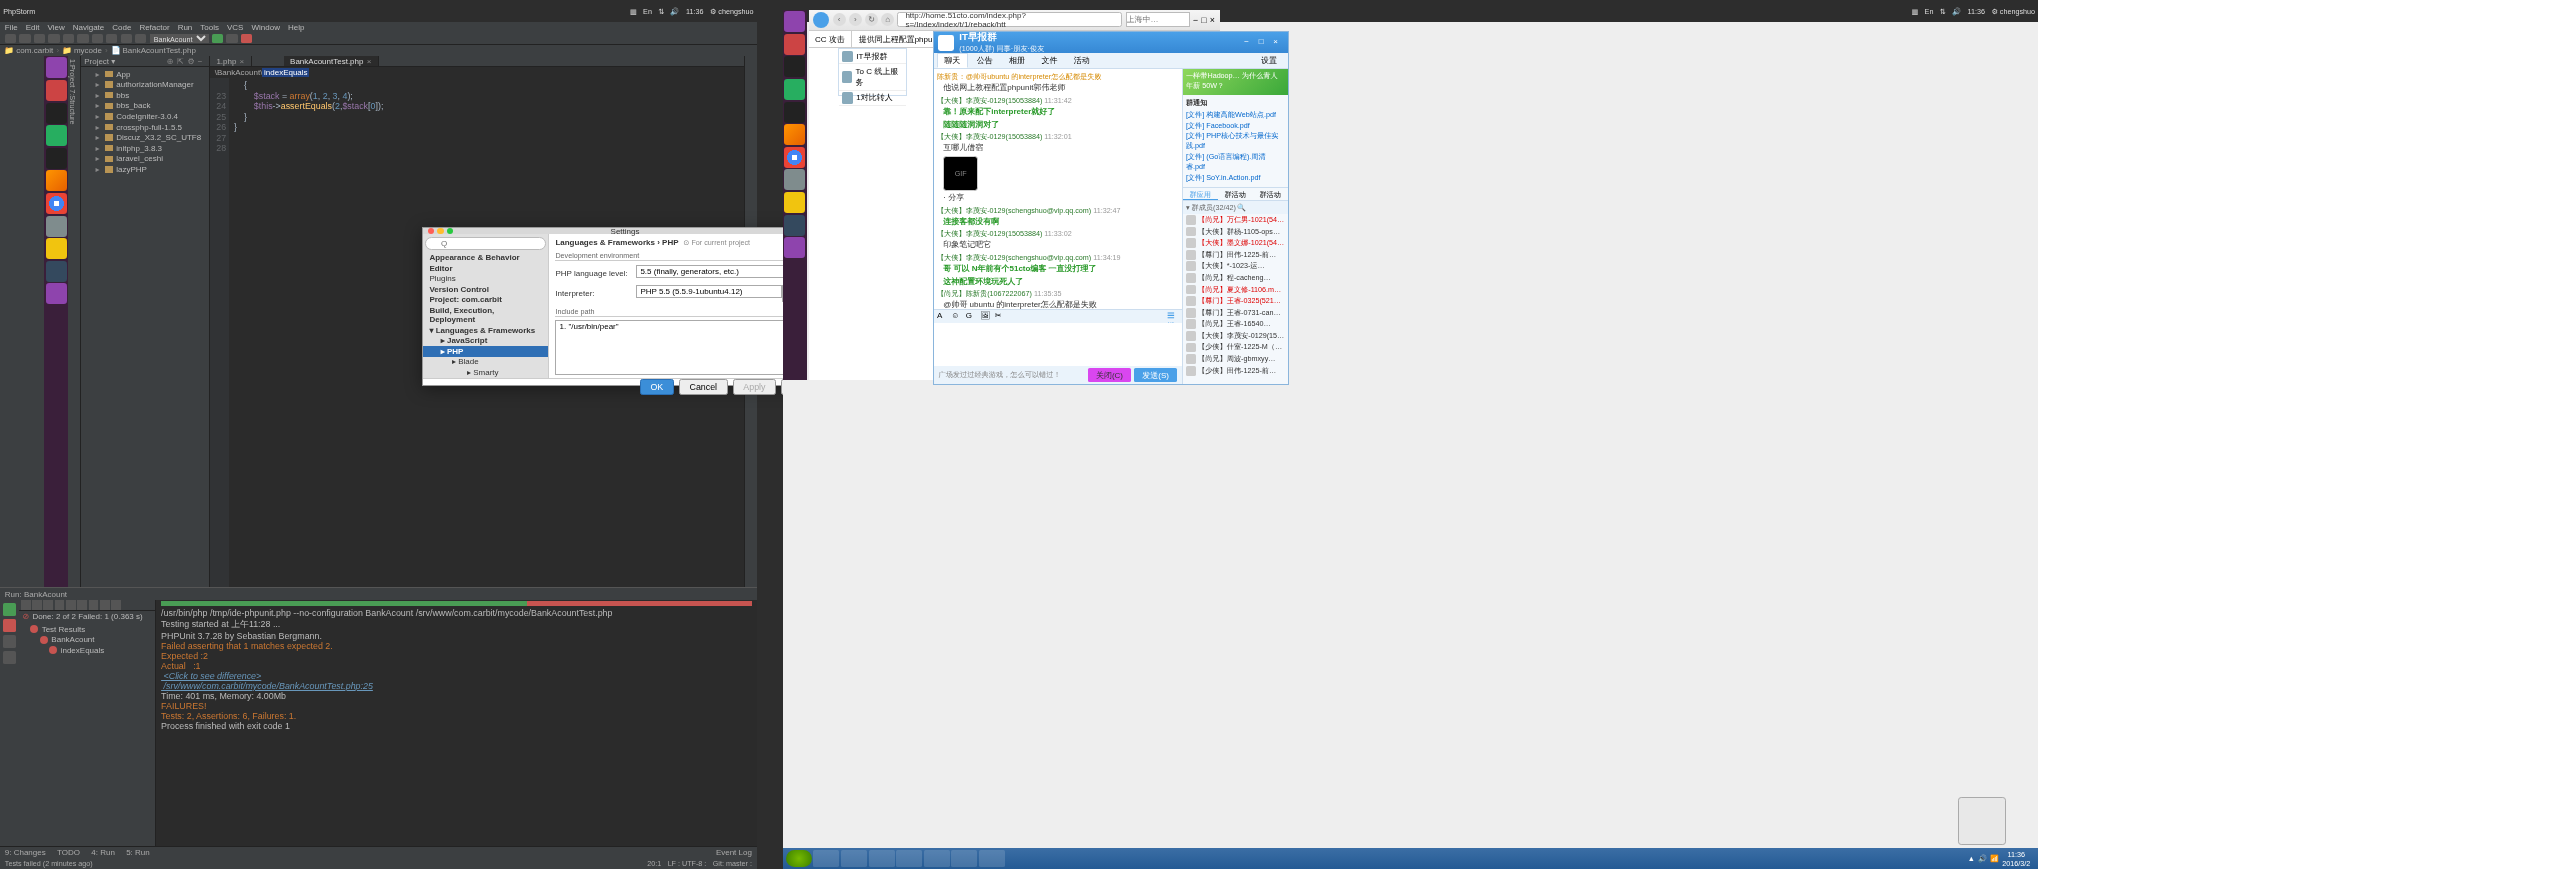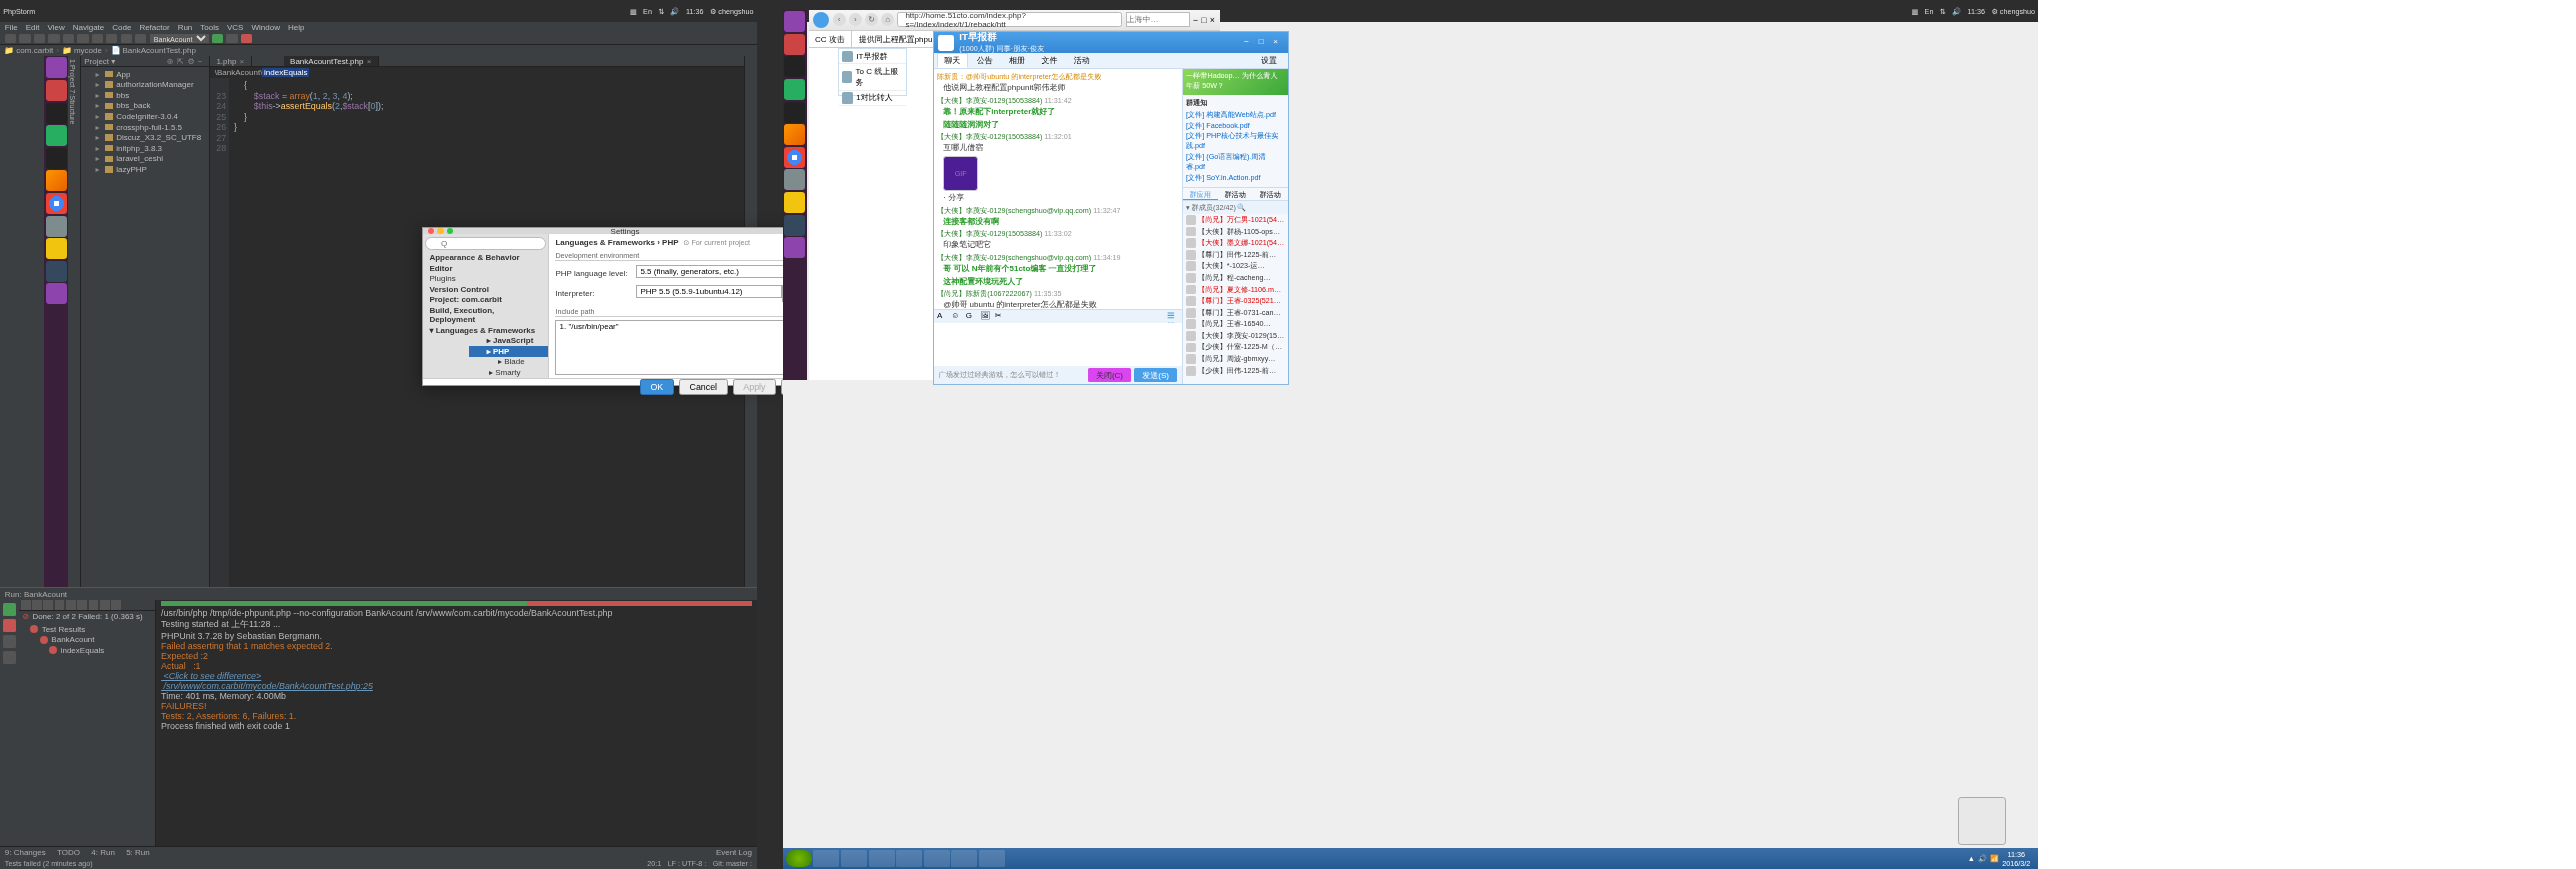--- a/index.html
+++ b/index.html
@@ -100,21 +100,21 @@
 .dlg-title .dot.r { background:#ff5f56; } .dlg-title .dot.y { background:#ffbd2e; } .dlg-title .dot.g { background:#27c93f; }
 .dlg-title .ttl { position:absolute; left:50%; transform:translateX(-50%); color:#333; }
 .dlg-body { flex:1; display:flex; }
 .dlg-left { width:126px; background:#e0e0e0; border-right:0.8px solid #ccc; display:flex; flex-direction:column; }
 .dlg-search { padding:2.4px; }
 .dlg-search input { width:100%; height:13px; border:0.8px solid #bbb; border-radius:6.4px; padding:0 4.8px 0 14.5px; font-size:8px; }
 .dlg-tree { flex:1; overflow:auto; }
 .dlg-tree .cat { padding:0.8px 6.4px; color:#333; font-size:8px; }
 .dlg-tree .cat.bold { font-weight:bold; }
 .dlg-tree .cat.sel { background:#2f6fb5; color:#fff; }
-.dlg-tree .sub { padding-left:17.7px;margin-left:46px; }
+.dlg-tree .sub { padding-left:17.7px; }
 .dlg-right { flex:1; padding:3.2px 6.4px; display:flex; flex-direction:column; gap:3.2px; }
 .dlg-crumb { font-size:8px; color:#333; display:flex; align-items:center; gap:4.8px; }
 .dlg-crumb b { font-weight:bold; }
 .dlg-crumb .proj { color:#888; font-size:7.2px; }
 .section-label { font-size:7.2px; color:#666; border-bottom:0.8px solid #ccc; margin-top:1.6px; }
 .form-row { display:flex; align-items:center; gap:4.8px; font-size:8px; }
 .form-row label { width:76px; color:#333; }
 .form-row input, .form-row select { flex:1; height:13px; border:0.8px solid #aaa; font-size:8px; padding:0 3.2px; background:#fff; }
 .form-row .combo { display:flex; flex:1; }
 .form-row .combo input { border-radius:0; }
@@ -150,21 +150,21 @@
 .qq-toolbar .qtab.active { background:#fff; border-color:#cde; border-bottom-color:#fff; }
 .qq-body { flex:1; display:flex; min-height:0; }
 .qq-chat { flex:1; display:flex; flex-direction:column; border-right:0.8px solid #cde; min-width:0; }
 .qq-msgs { flex:1; overflow:auto; padding:3.2px; background:#fff; font-size:8px; }
 .qq-msgs .msg { margin-bottom:2.4px; }
 .qq-msgs .from { color:#2a7a2a; font-size:7.2px; }
 .qq-msgs .from .time { color:#999; }
 .qq-msgs .from.orange { color:#d68a00; }
 .qq-msgs .txt { color:#333; padding-left:6.4px; }
 .qq-msgs .txt.green { color:#2a9a2a; font-weight:bold; }
-.gif-box { width:35px; height:35px; border:0.8px solid #ccc; display:flex; align-items:center; justify-content:center; background:#4c1d95; border-radius:3.2px; margin:1.6px 0 1.6px 6.4px; font-size:7.2px; color:#888;text-align:center; }
+.gif-box { width:35px; height:35px; border:0.8px solid #ccc; display:flex; align-items:center; justify-content:center; background:#000000; border-radius:3.2px; margin:1.6px 0 1.6px 6.4px; font-size:7.2px; color:#888;text-align:center; }
 .qq-input-tb { height:14.5px; background:#eaf3fb; border-top:0.8px solid #cde; display:flex; align-items:center; gap:3.2px; padding:0 3.2px; }
 .qq-input-tb span { width:11.3px; height:11.3px; }
 .qq-input-tb .history { margin-left:auto; font-size:7.2px; color:#4aa0e8; }
 .qq-input { height:43px; background:#fff; }
 .qq-send { height:17.7px; background:#eaf3fb; display:flex; justify-content:flex-end; align-items:center; gap:3.2px; padding:0 4.8px; }
 .qq-send button { height:14.5px; padding:0 8px; background:#4aa0e8; color:#fff; border:none; border-radius:1.6px; font-size:8px; }
 .qq-send button.alt { background:#d946ef; color:#333; }
 
 .qq-side { width:105px; background:#f4f8fc; display:flex; flex-direction:column; }
 .qq-banner { height:26px; background:linear-gradient(135deg,#8fd85c,#3aa83a); color:#fff; font-size:7.2px; padding:1.6px 3.2px; }
@@ -410,21 +410,21 @@
             <div class="cat bold">Appearance &amp; Behavior</div>
             <div class="cat bold">Editor</div>
             <div class="cat">Plugins</div>
             <div class="cat bold">Version Control</div>
             <div class="cat bold">Project: com.carbit</div>
             <div class="cat bold">Build, Execution, Deployment</div>
             <div class="cat bold">▾ Languages &amp; Frameworks</div>
             <div class="cat bold sub">▸ JavaScript</div>
             <div class="cat bold sel sub">▸ PHP</div>
             <div class="cat sub" style="padding-left: 29px;">    ▸ Blade</div>
-            <div class="cat sub" style="padding-left: 20px;">    ▸ Smarty</div>
+            <div class="cat sub" style="padding-left: 44px;">    ▸ Smarty</div>
           </div>
       </div>
       <div class="dlg-right">
         <div class="dlg-crumb">
           <b>Languages &amp; Frameworks › PHP</b>
           <span class="proj">⊙ <span>For current project</span></span>
         </div>
         <div class="section-label">Development environment</div>
         <div class="form-row">
           <label>PHP language level:</label>

